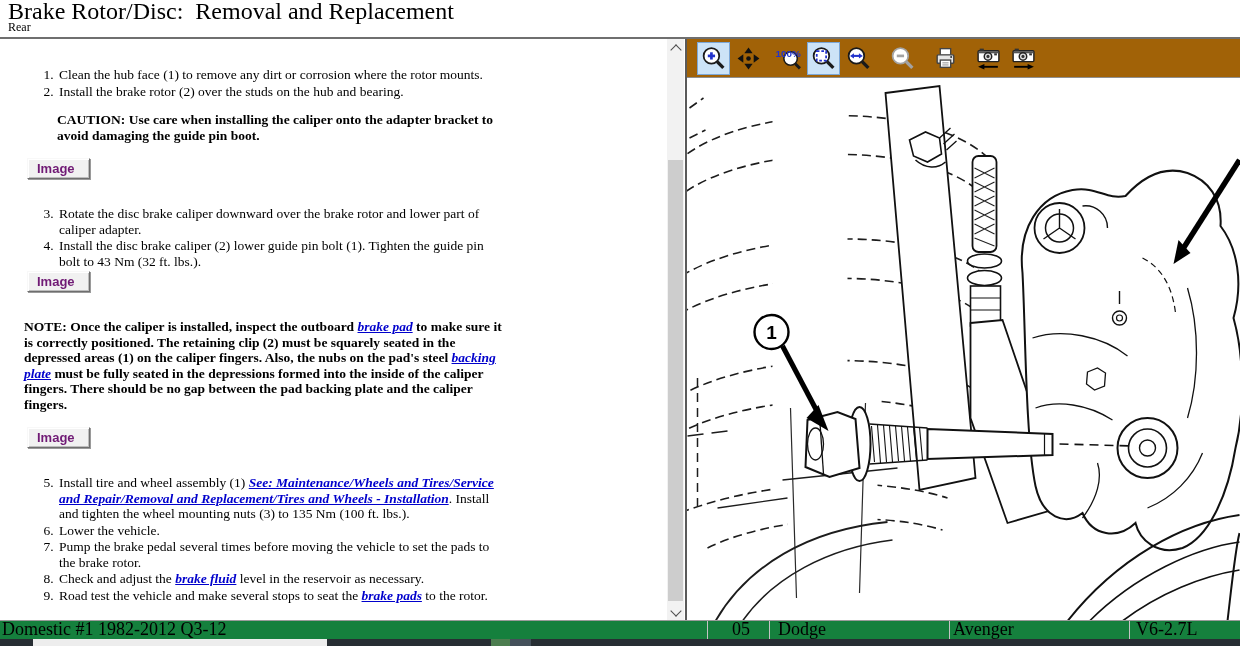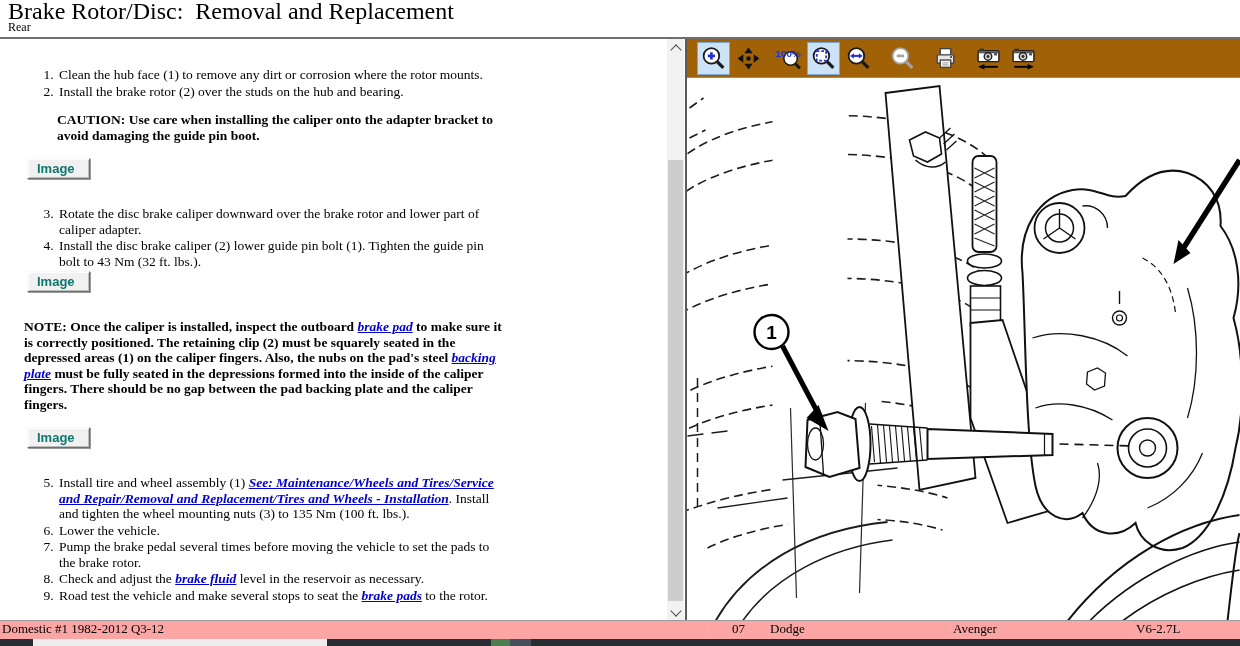--- a/index.html
+++ b/index.html
@@ -18,21 +18,21 @@
   ol.steps{margin:27px 0 0 0;padding:0 0 0 33px;}
   ol.steps:first-child{margin-top:8px;}
   ol.steps li{margin:0 0 1px 0;padding-left:2px;}
   .bpara{font-weight:bold;margin:0;}
   .bpara.caution{margin:13px 0 0 33px;}
   .bpara.note{margin:27px 0 0 0;}
   .b{font-weight:bold;}
   a.doclink{color:var(--link-color,#0000cc);text-decoration:underline;cursor:pointer;font-style:italic;}
   .image-btn{
     display:block;margin:15px 0 0 3px;width:63px;height:21px;
-    background:#f1f1f1;color:#0f766e;
+    background:#f1f1f1;color:#701a75;
     font-family:"Liberation Sans",sans-serif;font-weight:bold;font-size:13px;
     text-align:left;padding:0 0 1px 9px;cursor:pointer;
     border:1px solid;border-color:#f8f8f8 #6e6e6e #6e6e6e #f8f8f8;
     box-shadow:1px 1px 0 #9a9a9a, inset 1px 1px 0 #ffffff, inset -1px -1px 0 #bdbdbd;
   }
   ol.steps + .image-btn{margin-top:2px;}
   .image-btn + ol.steps, .image-btn + .bpara.note{margin-top:27px;}
   
   .vscroll{position:absolute;top:39px;bottom:25px;left:667px;width:17px;background:#f2f2f2;}
   .scroll-btn{position:absolute;left:0;width:17px;height:17px;display:flex;align-items:center;justify-content:center;background:#f2f2f2;cursor:pointer;}
@@ -52,26 +52,26 @@
     border:1px solid transparent;margin-right:2px;cursor:pointer;background:transparent;}
   .tbtn.selected{background:var(--sel-bg,#cce3f7);border-color:var(--sel-border,#7ba7d7);}
   .tbtn.disabled{cursor:default;}
   .tbtn:nth-child(3){margin-left:5px;}
   .tbtn:nth-child(6){margin-left:9px;}
   .tbtn:nth-child(7){margin-left:9px;}
   .tbtn:nth-child(8){margin-left:7px;}
   .diagram-area{position:absolute;top:39px;left:0;right:0;bottom:0;background:#fff;}
   .diagram-area svg{display:block;width:100%;height:100%;}
   
-  .statusbar{position:absolute;left:0;right:0;bottom:7px;height:18px;background:#fca5a5;
-    border-top:1px solid #9b9b9b;display:flex;font-size:13px;line-height:16px;}
+  .statusbar{position:absolute;left:0;right:0;bottom:7px;height:18px;background:#15803d;
+    border-top:1px solid #9b9b9b;display:flex;font-size:18px;line-height:16px;}
   .status-cell{border-left:1px solid #c3c3c3;overflow:hidden;white-space:nowrap;}
   .status-cell:first-child{border-left:none;padding-left:2px;width:705px;}
   .status-cell.c2{width:62px;padding-left:24px;box-sizing:border-box;}
-  .status-cell.c3{width:180px;box-sizing:border-box;}
+  .status-cell.c3{width:180px;padding-left:8px;box-sizing:border-box;}
   .status-cell.c4{width:180px;padding-left:3px;box-sizing:border-box;}
   .status-cell.c5{flex:1;padding-left:6px;}
   
   .taskbar{position:absolute;left:0;right:0;bottom:0;height:7px;background:var(--tb-dark,#272e33);}
   .taskbar .seg{position:absolute;top:0;bottom:0;}
   .seg.light{left:33px;width:294px;background:#ededed;}
   .seg.green{left:491px;width:19px;background:var(--tb-green,#4c7d4f);}
   .seg.slate{left:510px;width:21px;background:#44505a;}
 </style>
 </head>
@@ -308,21 +308,21 @@
       <g>
         <path d="M552,82 L496,170" stroke="#000" stroke-width="5.5"></path>
         <polygon points="486,186 503,175 491,162" fill="#000"></polygon>
       </g>
     </svg>
   </div>
 </div>
 
 <div class="statusbar">
   <div class="status-cell">Domestic #1 1982-2012 Q3-12</div>
-  <div class="status-cell c2">07</div>
+  <div class="status-cell c2">05</div>
   <div class="status-cell c3">Dodge</div>
   <div class="status-cell c4">Avenger</div>
   <div class="status-cell c5">V6-2.7L</div>
 </div>
 
 <div class="taskbar">
   <div class="seg light"></div>
   <div class="seg green"></div>
   <div class="seg slate"></div>
 </div>

